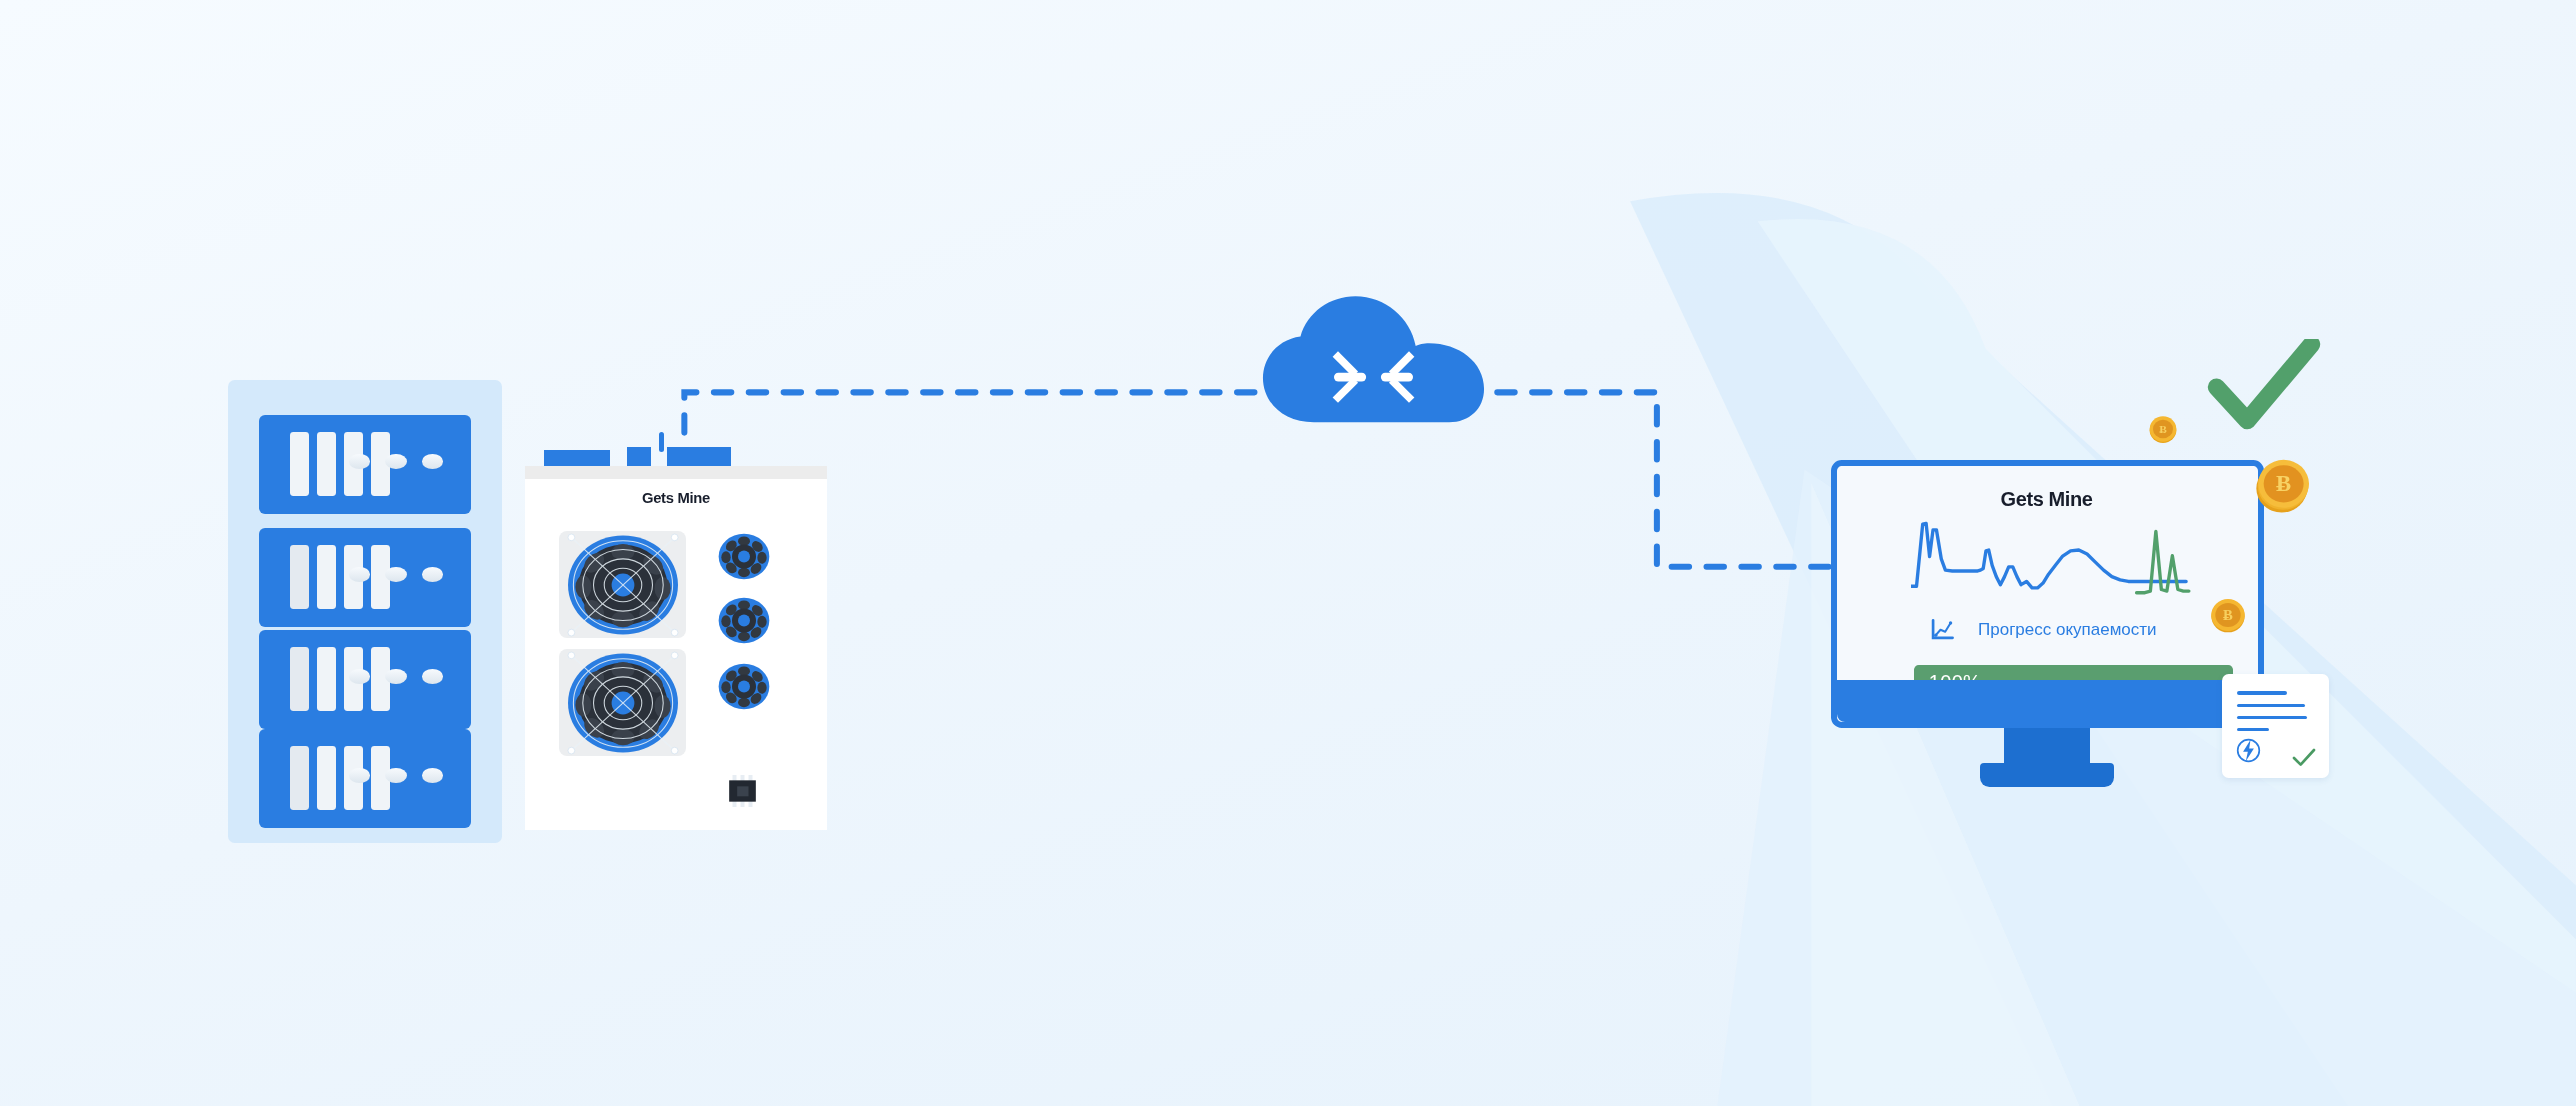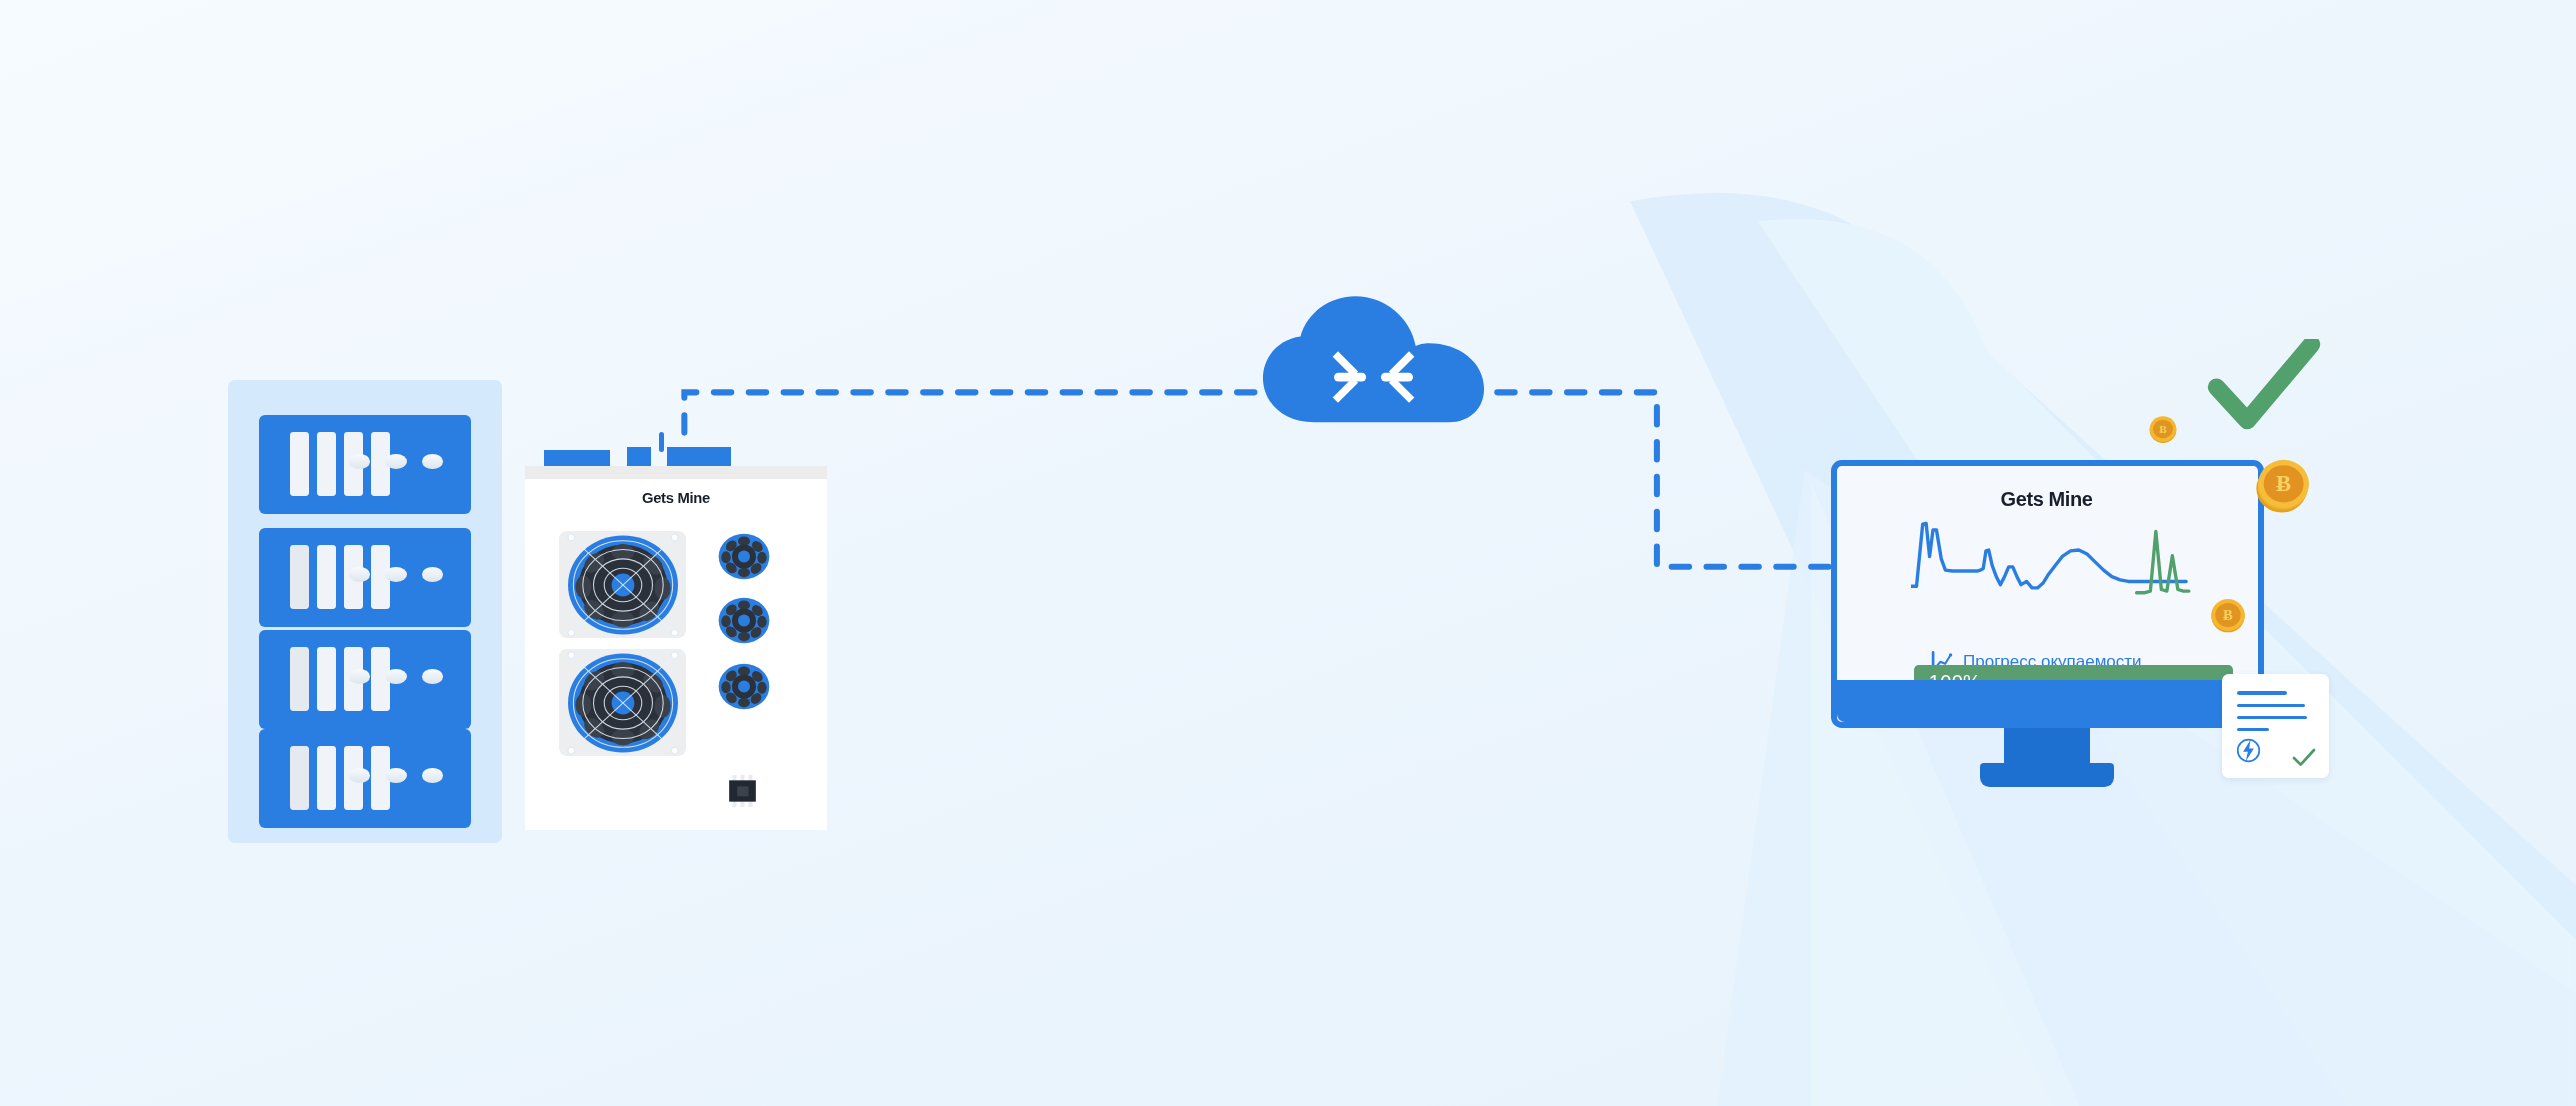--- a/index.html
+++ b/index.html
@@ -60,21 +60,21 @@
     box-sizing:border-box;}
   .mon-bar{position:absolute;left:0;bottom:0;width:433px;height:42px;
     background:#2a7de1;border-radius:0 0 8px 8px;}
   .mon-neck{position:absolute;left:173px;top:267px;width:86px;height:51px;
     background:#1d6fd0;}
   .mon-foot{position:absolute;left:149px;top:303px;width:134px;height:24px;
     background:#1d6fd0;border-radius:4px 4px 9.4px 9.4px;}
   .mon-logo{position:absolute;left:0;top:21.5px;width:419px;text-align:center;
     font-size:20px;font-weight:700;color:#181e2c;letter-spacing:-0.4px;}
   .mon-chart{position:absolute;left:74px;top:54px;width:282px;height:81px;}
-  .legend{position:absolute;left:94px;top:153px;display:flex;align-items:center;gap:9px;margin-top:32px;}
+  .legend{position:absolute;left:94px;top:153px;display:flex;align-items:center;gap:24px;}
   .legend-text{font-size:17px;color:#2a7de1;white-space:nowrap;}
   .progress{position:absolute;left:77px;top:199px;width:319px;height:32px;
     background:#5a9e6f;border-radius:4.7px;}
   .progress-label{position:absolute;left:14.8px;top:6px;font-size:20px;
     color:#ffffff;font-weight:400;letter-spacing:0.3px;}
 
   
   .coin{position:absolute;}
 
   

